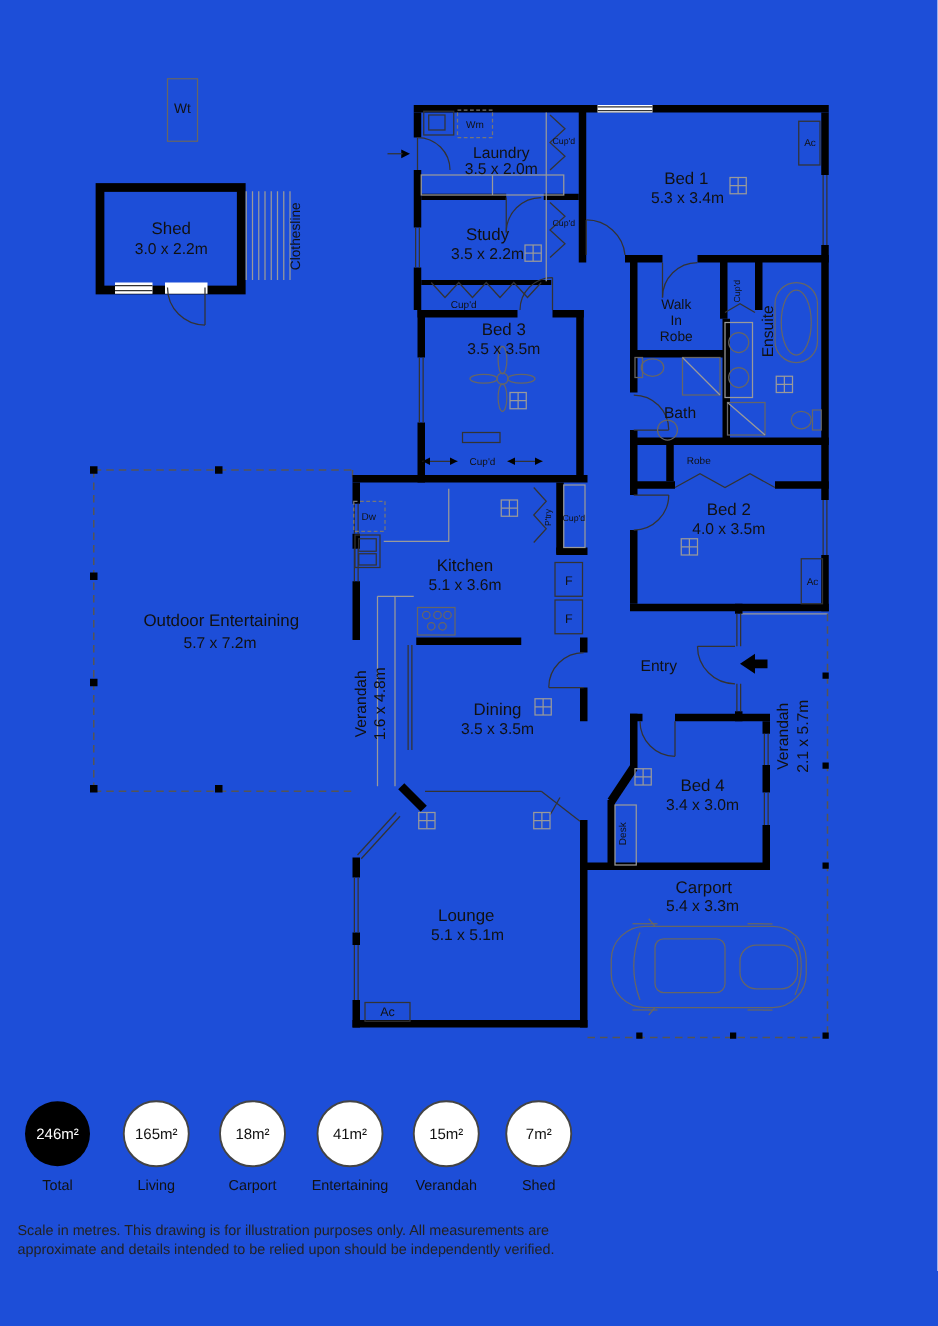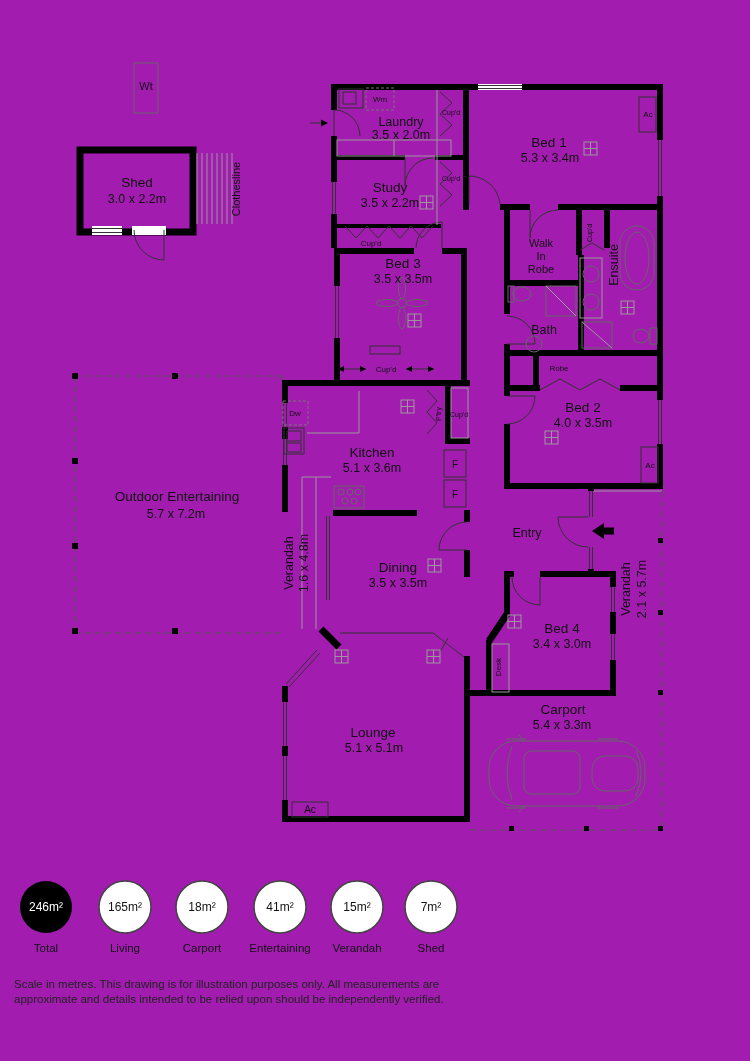--- a/index.html
+++ b/index.html
@@ -1,16 +1,16 @@
 <!DOCTYPE html>
 <html><head>
 <meta charset="utf-8">
 <style>
   html,body{margin:0;padding:0;background:#fff;}
-  .page{width:750px;height:1061px;position:relative;background:#a21caf;overflow:hidden;}
+  .page{width:750px;height:1061px;position:relative;background:#1d4ed8;overflow:hidden;}
   svg{display:block;}
   svg text{font-family:"Liberation Sans",sans-serif;fill:#111;}
   .w{fill:#000;}
   .thin{stroke:#333;stroke-width:1;fill:none;}
   .thin2{stroke:#666;stroke-width:1;fill:none;}
   .ltg{stroke:#9a9a9a;stroke-width:1;fill:none;}
   .dash{stroke:#555;stroke-width:1.2;fill:none;stroke-dasharray:6 4;}
   .dashbox{stroke:#777;stroke-width:1;fill:none;stroke-dasharray:3 2;}
   .post{fill:#000;}
   .rn{font-size:13.5px;text-anchor:middle;}

